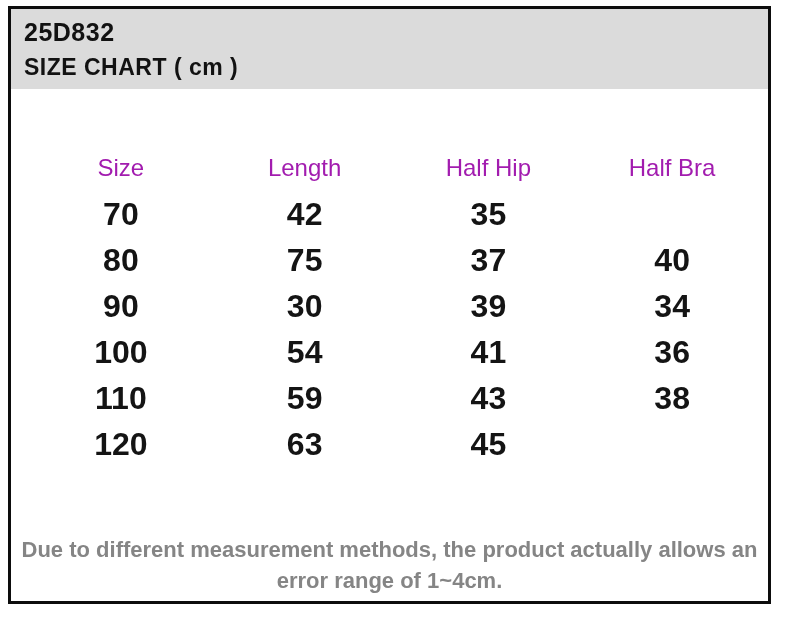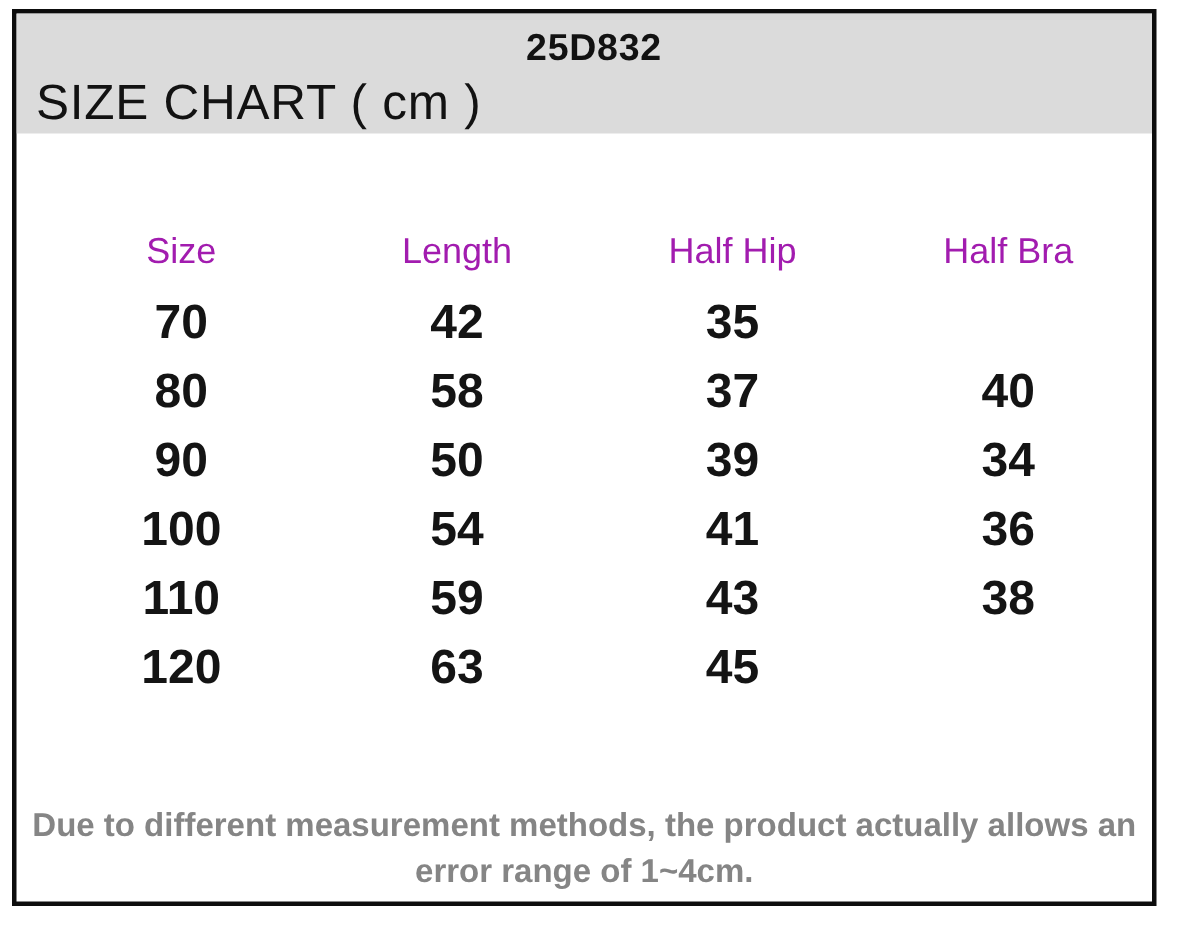--- a/index.html
+++ b/index.html
@@ -26,25 +26,24 @@
     background: #dbdbdb;
     padding: 6px 0 0 13px;
     box-sizing: border-box;
   }
   .product-code {
     font-size: 25px;
     font-weight: bold;
     color: #121212;
     line-height: 34px;
     letter-spacing: 0.5px;
-    text-align: center;
   }
   .chart-title {
-    font-size: 33px;
-    font-weight: normal;
+    font-size: 23px;
+    font-weight: bold;
     color: #121212;
     line-height: 37px;
     letter-spacing: 0.5px;
   }
   .size-table {
     margin-top: 56px;
     padding: 0 4px 0 18px;
   }
   .t-row {
     display: grid;
@@ -96,28 +95,28 @@
     </div>
 
     <div class="t-row">
       <div class="t-cell">70</div>
       <div class="t-cell">42</div>
       <div class="t-cell">35</div>
     </div>
 
     <div class="t-row">
       <div class="t-cell">80</div>
-      <div class="t-cell">58</div>
+      <div class="t-cell">75</div>
       <div class="t-cell">37</div>
       <div class="t-cell">40</div>
     </div>
 
     <div class="t-row">
       <div class="t-cell">90</div>
-      <div class="t-cell">50</div>
+      <div class="t-cell">30</div>
       <div class="t-cell">39</div>
       <div class="t-cell">34</div>
     </div>
 
     <div class="t-row">
       <div class="t-cell">100</div>
       <div class="t-cell">54</div>
       <div class="t-cell">41</div>
       <div class="t-cell">36</div>
     </div>

